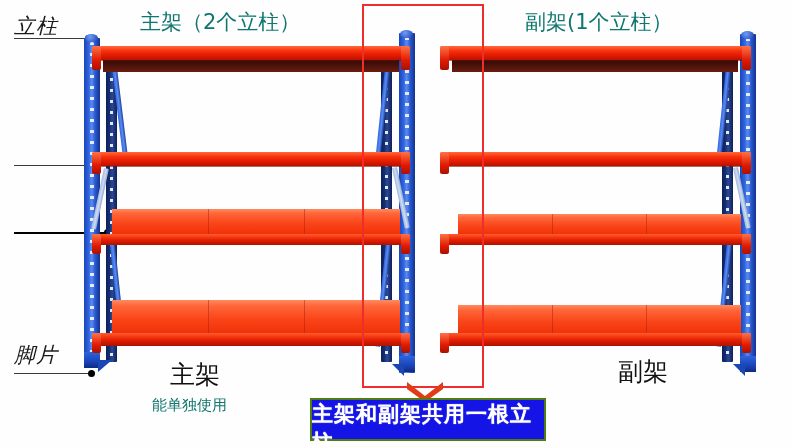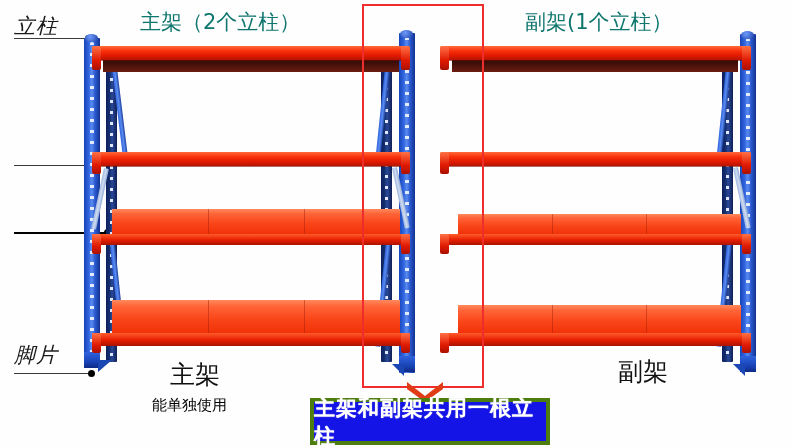--- a/index.html
+++ b/index.html
@@ -16,31 +16,31 @@
   .callout .lbl{position:absolute;left:0;top:0;font-size:21px;color:#1a1a1a;letter-spacing:1px;font-style:italic;}
   .leader{position:absolute;height:1px;background:#3a3a3a;}
   .leader.thick{height:2px;background:#000;}
   .dot{position:absolute;width:7px;height:7px;border-radius:50%;background:#000;}
 
   
   .title{position:absolute;font-size:21px;color:#0f766e;letter-spacing:0px;}
 
   
   .cap-big{position:absolute;font-size:25px;color:#111;}
-  .cap-small{position:absolute;font-size:15px;color:#000000;}
+  .cap-small{position:absolute;font-size:15px;color:#0f766e;}
 
   
   .hl-rect{position:absolute;border:2px solid #ef2d2d;background:transparent;}
 
   
   .arrow-wrap{position:absolute;}
 
   
-  .banner{position:absolute;background:#1414e6;border:4px solid #4d7c0f;
-          display:flex;align-items:center;justify-content:center;}
+  .banner{position:absolute;background:#1414e6;border:2px solid #4d7c0f;
+          display:flex;align-items:flex-start;justify-content:center;}
   .banner span{color:#ffffff;font-size:21px;font-weight:bold;letter-spacing:1px;
                text-shadow:0 0 1px #fff;}
 
   
 
   
   .upright{position:absolute;width:16px;
            background:linear-gradient(to right,#1944b8 0%,#2f63dd 28%,#5a8bf0 48%,#2a58cf 70%,#12328f 100%);
            border-radius:1px;}
   .upright.dark{

